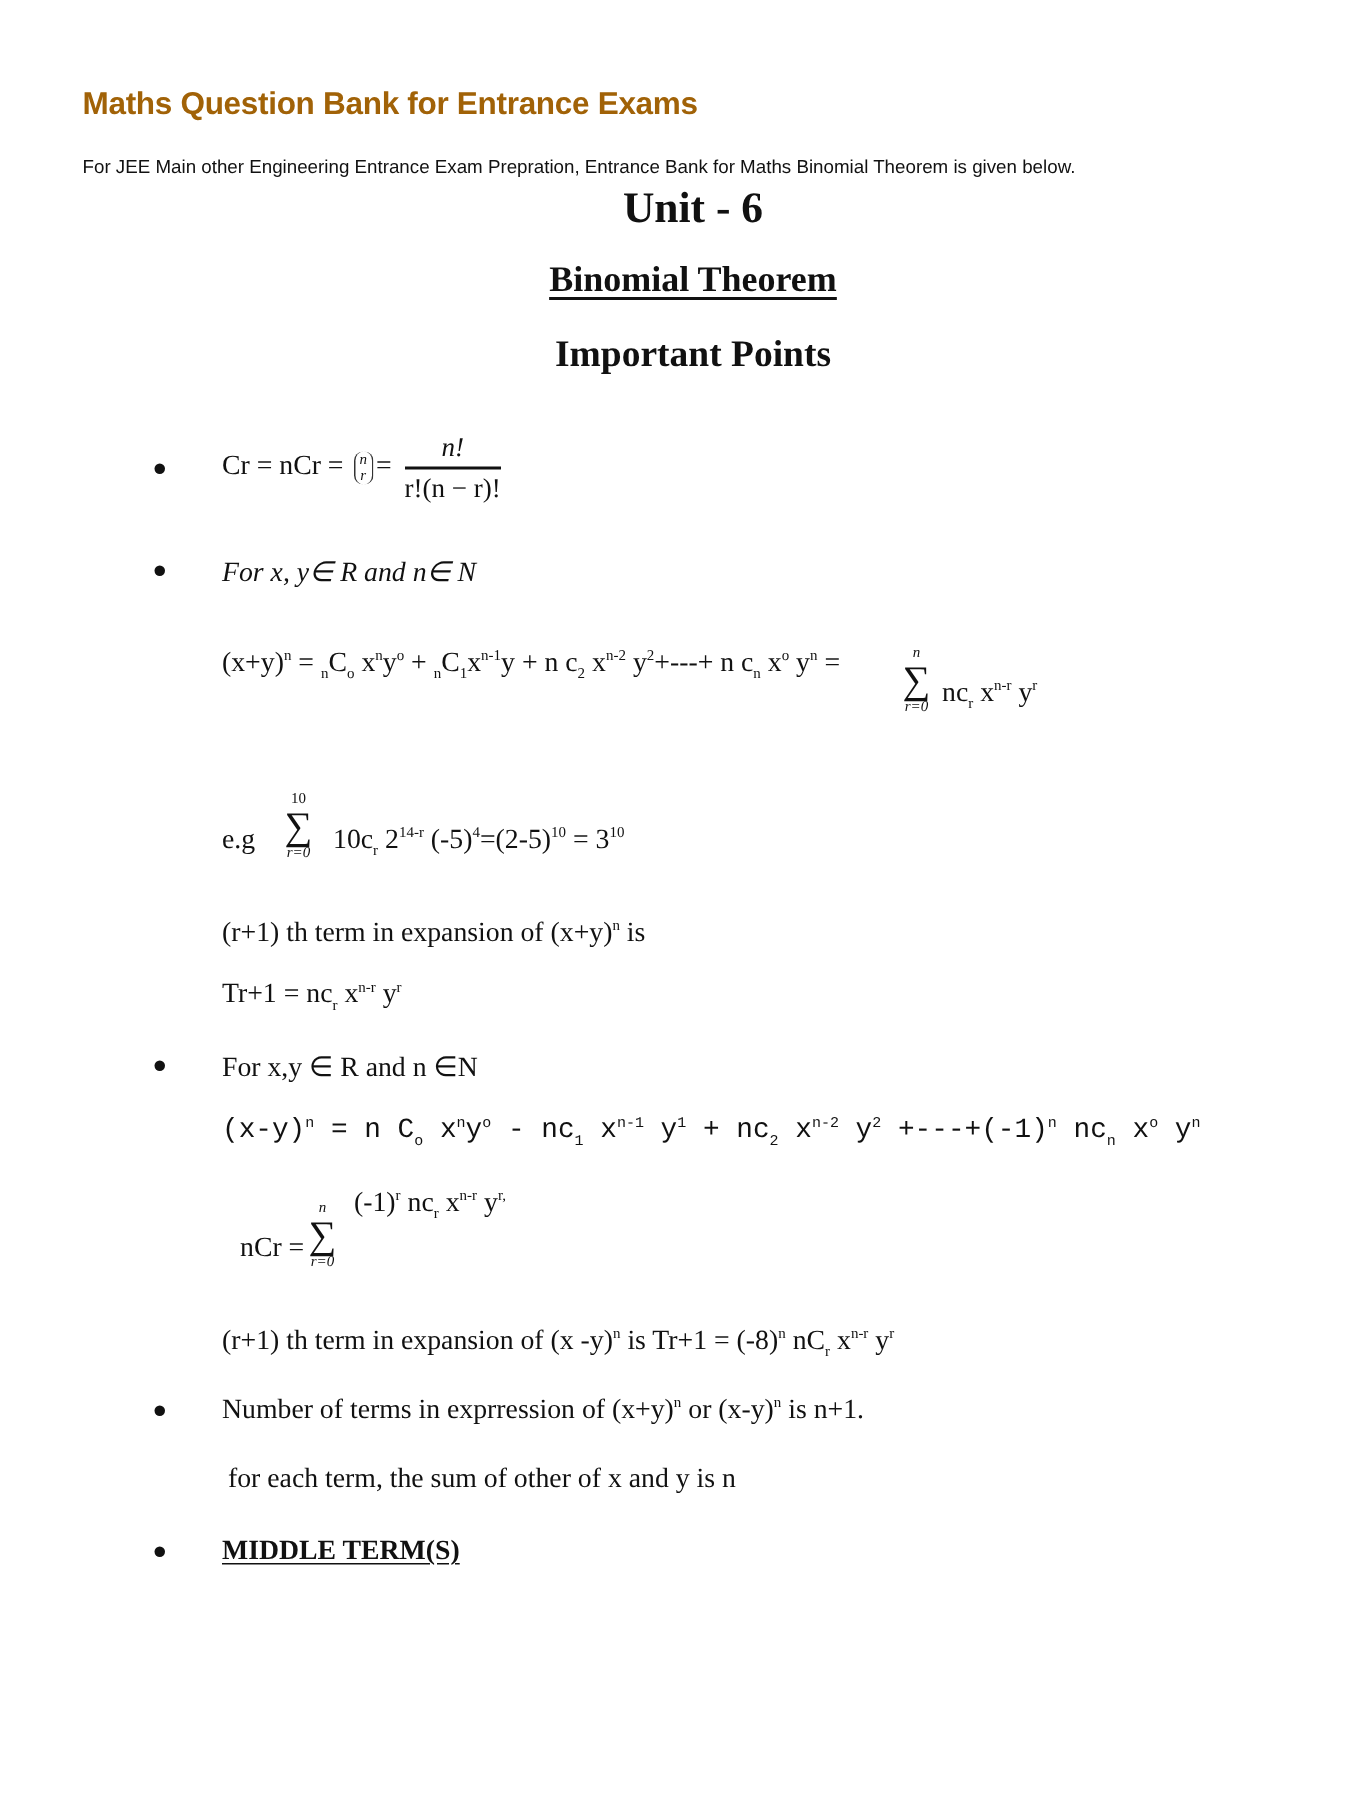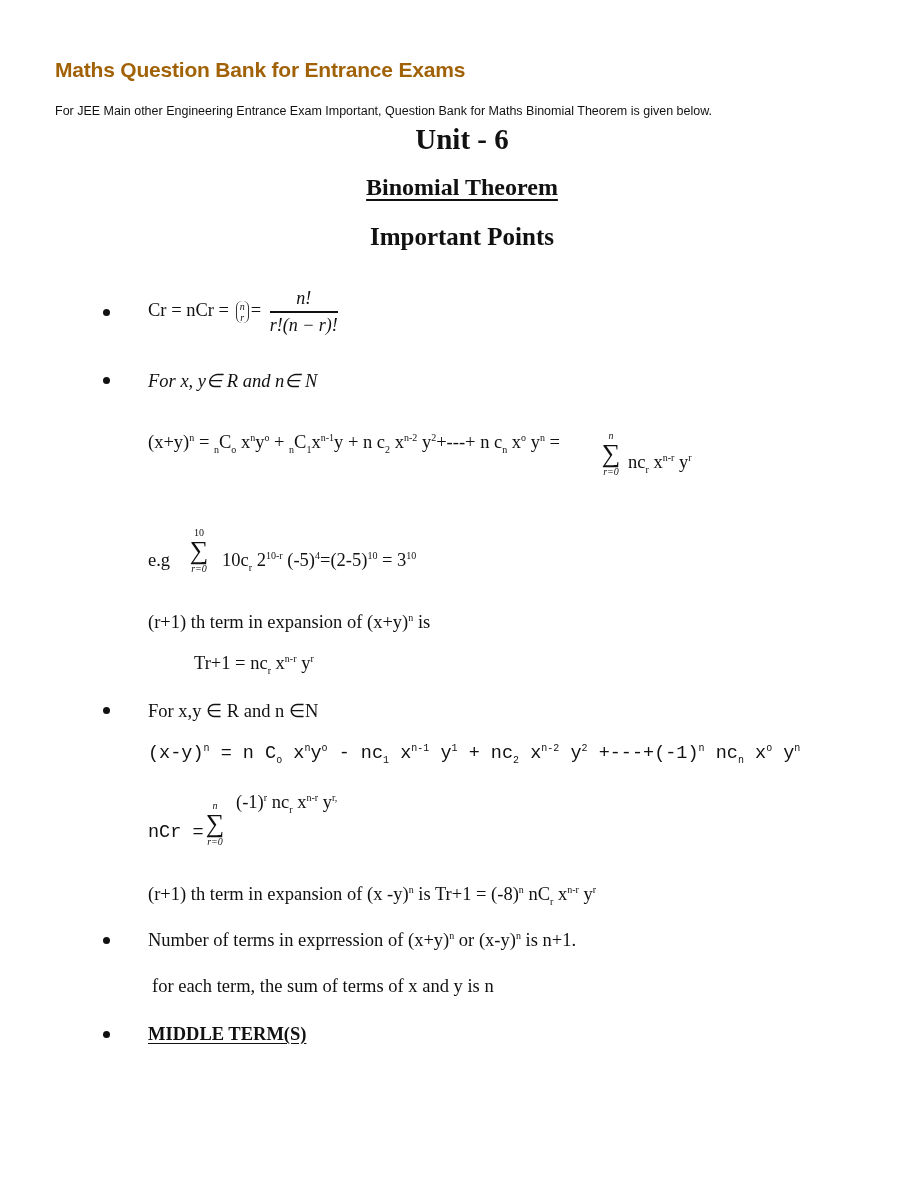--- a/index.html
+++ b/index.html
@@ -15,29 +15,29 @@
   #points { top:223px; font-size:25px; }
   .bullet { position:absolute; left:103px; width:7px; height:7px; border-radius:50%; background:#111; }
   .line { font-size:18.5px; }
   sup { font-size:10px; vertical-align:7px; line-height:0; }
   sub { font-size:10px; vertical-align:-5px; line-height:0; }
   .sigma { display:inline-block; position:relative; width:34px; text-align:center; vertical-align:middle; margin:0 4px; }
   .sigma .top, .sigma .bot { display:block; font-size:10px; font-style:italic; line-height:12px; }
   .sigma .sym { display:block; font-size:26px; line-height:24px; }
   .frac { display:inline-block; vertical-align:middle; text-align:center; margin-left:4px; }
   .frac .num { display:block; font-style:italic; padding:0 6px 2px; border-bottom:2px solid #111; font-size:18px; }
-  .frac .den { display:block; font-style:italic; font-size:18px; padding-top:2px; }
+  .frac .den { display:block; font-size:18px; padding-top:2px; }
   .binom { display:inline-block; vertical-align:middle; font-size:10px; font-style:italic; line-height:11px; text-align:center; padding:0 3px; border-left:1px solid #333; border-right:1px solid #333; border-radius:6px; margin:0 2px; }
   .ul-bold { font-weight:bold; text-decoration:underline; text-underline-offset:3px; }
 </style>
 </head>
 <body>
 
 <div id="page-title" class="abs sans">Maths Question Bank for Entrance Exams</div>
-<div id="intro" class="abs sans">For JEE Main other Engineering Entrance Exam Important, Question Bank for Maths Binomial Theorem is given below.</div>
+<div id="intro" class="abs sans">For JEE Main other Engineering Entrance Exam Prepration, Entrance Bank for Maths Binomial Theorem is given below.</div>
 
 <div id="unit" class="abs serif center">Unit - 6</div>
 <div id="topic" class="abs serif center">Binomial Theorem</div>
 <div id="points" class="abs serif center">Important Points</div>
 
 <div class="bullet" style="top:309px;"></div>
 <div class="abs serif line" style="left:148px; top:288px;">
   <span>Cr = nCr =</span>
   <span class="binom"><span>n</span><br><span>r</span></span><span>=</span>
   <span class="frac"><span class="num">n!</span><span class="den">r!(n − r)!</span></span>
@@ -54,49 +54,49 @@
 </div>
 <div class="abs serif line" style="left:628px; top:452px;">
   <span>nc</span><sub>r</sub><span> x</span><sup>n-r</sup><span> y</span><sup>r</sup>
 </div>
 
 <div class="abs serif line" style="left:148px; top:550px;">e.g</div>
 <div class="abs serif" style="left:178px; top:527px;">
   <span class="sigma"><span class="top" style="font-style:normal">10</span><span class="sym">∑</span><span class="bot">r=0</span></span>
 </div>
 <div class="abs serif line" style="left:222px; top:550px;">
-  <span>10c</span><sub>r</sub><span> 2</span><sup>10-r</sup><span> (-5)</span><sup>4</sup><span>=(2-5)</span><sup>10</sup><span> = 3</span><sup>10</sup>
+  <span>10c</span><sub>r</sub><span> 2</span><sup>14-r</sup><span> (-5)</span><sup>4</sup><span>=(2-5)</span><sup>10</sup><span> = 3</span><sup>10</sup>
 </div>
 
 <div class="abs serif line" style="left:148px; top:612px;">
   <span>(r+1) th term in expansion of (x+y)</span><sup>n</sup><span> is</span>
 </div>
-<div class="abs serif line" style="left:148px; top:653px;margin-left:46px;">
+<div class="abs serif line" style="left:148px; top:653px;">
   <span>Tr+1 = nc</span><sub>r</sub><span> x</span><sup>n-r</sup><span> y</span><sup>r</sup>
 </div>
 
 <div class="bullet" style="top:707px;"></div>
 <div class="abs serif line" style="left:148px; top:700px;">For x,y ∈ R and n ∈N</div>
 
 <div class="abs serif line" style="left:148px; top:743px;font-family:Liberation Mono, monospace;">
   <span>(x-y)</span><sup>n</sup><span> = n C</span><sub>o</sub><span> x</span><sup>n</sup><span>y</span><sup>o</sup><span> - nc</span><sub>1</sub><span> x</span><sup>n-1</sup><span> y</span><sup>1</sup><span> + nc</span><sub>2</sub><span> x</span><sup>n-2</sup><span> y</span><sup>2</sup><span> +---+(-1)</span><sup>n</sup><span> nc</span><sub>n</sub><span> x</span><sup>o</sup><span> y</span><sup>n</sup>
 </div>
 
-<div class="abs serif line" style="left:148px; top:822px;font-family:Liberation Mono, monospace;">nCr =</div>
+<div class="abs serif line" style="left:160px; top:822px;">nCr =</div>
 <div class="abs serif" style="left:194px; top:800px;">
   <span class="sigma"><span class="top">n</span><span class="sym">∑</span><span class="bot">r=0</span></span>
 </div>
 <div class="abs serif line" style="left:236px; top:792px;">
   <span>(-1)</span><sup>r</sup><span> nc</span><sub>r</sub><span> x</span><sup>n-r</sup><span> y</span><sup>r,</sup>
 </div>
 
 <div class="abs serif line" style="left:148px; top:884px;">
   <span>(r+1) th term in expansion of (x -y)</span><sup>n</sup><span> is Tr+1 = (-8)</span><sup>n</sup><span> nC</span><sub>r</sub><span> x</span><sup>n-r</sup><span> y</span><sup>r</sup>
 </div>
 
 <div class="bullet" style="top:937px;"></div>
 <div class="abs serif line" style="left:148px; top:930px;">
   <span>Number of terms in exprression of (x+y)</span><sup>n</sup><span> or (x-y)</span><sup>n</sup><span> is n+1.</span>
 </div>
-<div class="abs serif line" style="left:152px; top:976px;">for each term, the sum of terms of x and y is n</div>
+<div class="abs serif line" style="left:152px; top:976px;">for each term, the sum of other of x and y is n</div>
 
 <div class="bullet" style="top:1031px;"></div>
 <div class="abs serif line ul-bold" style="left:148px; top:1024px;">MIDDLE TERM(S)</div>
 
 </body></html>

